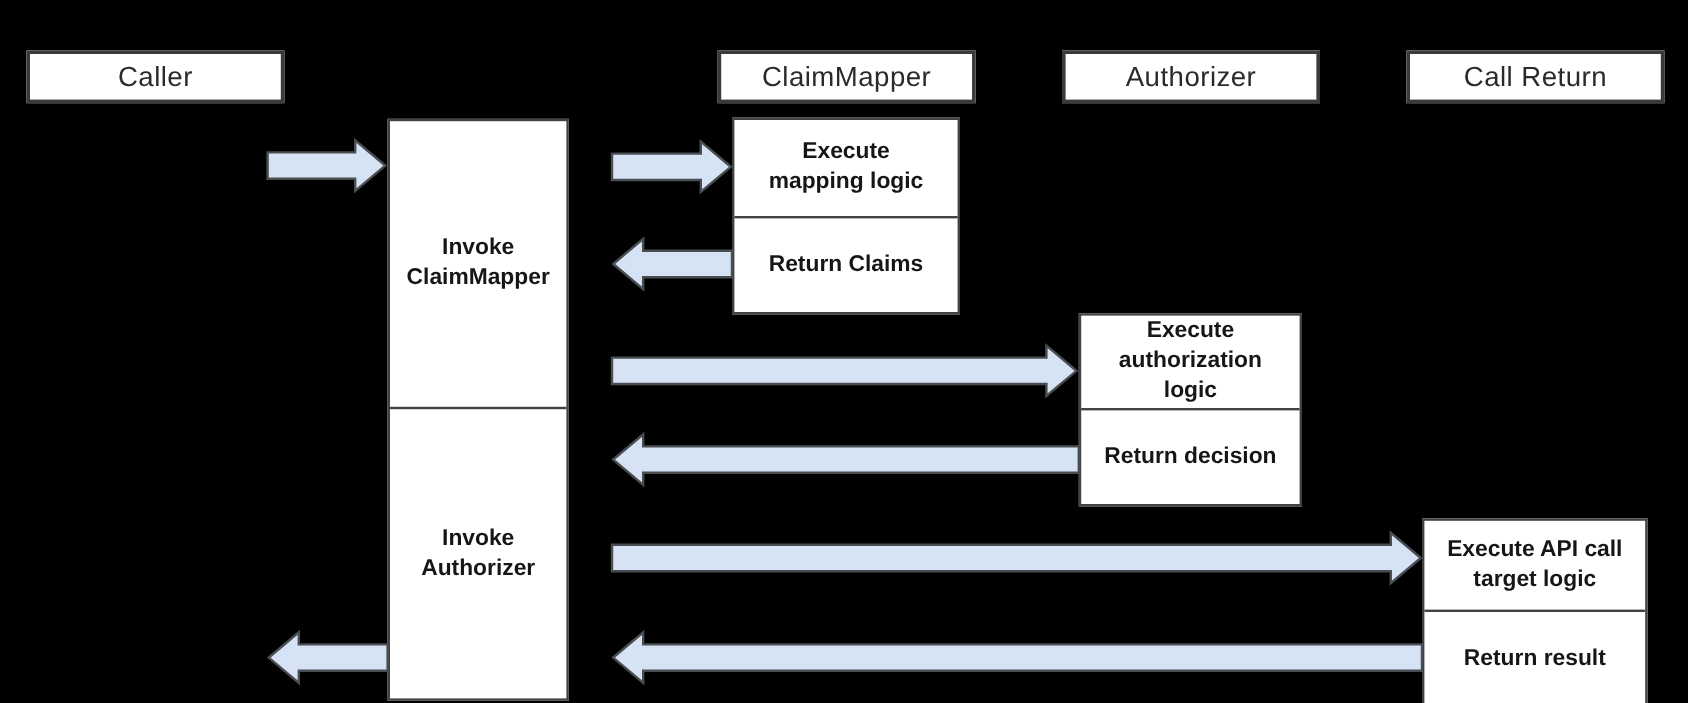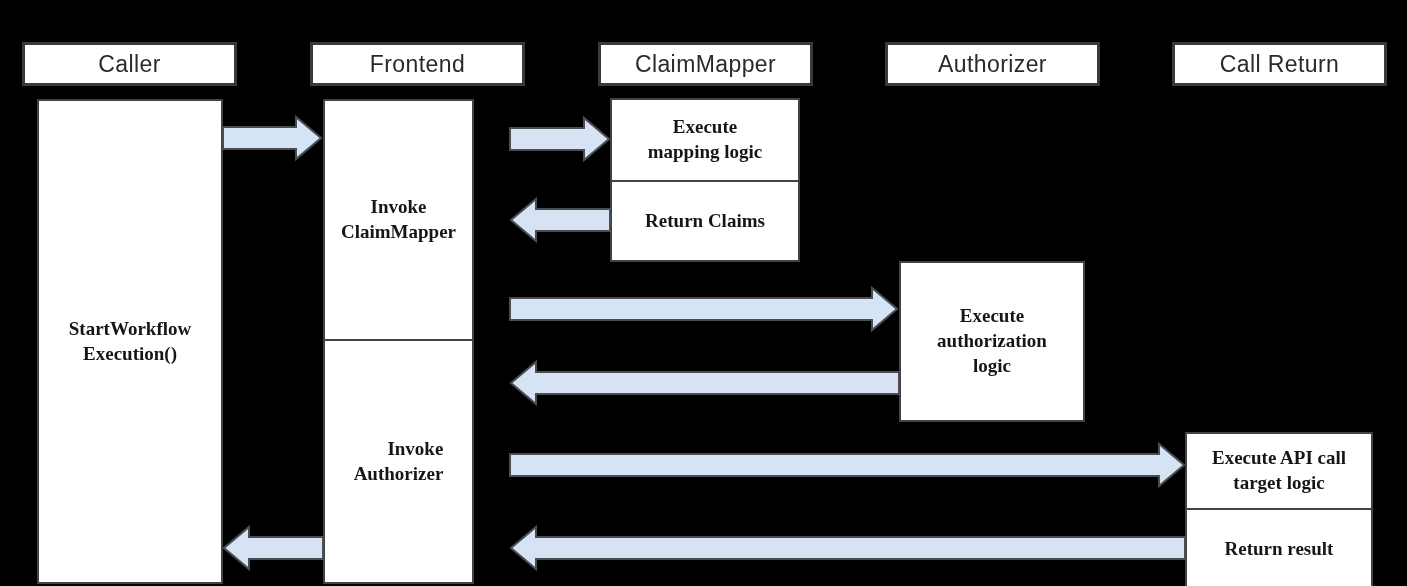--- a/index.html
+++ b/index.html
@@ -37,68 +37,64 @@
     border:2px solid var(--box-border);display:flex;flex-direction:column;
   }
   #life-caller{left:37px;top:75px;width:186px;height:485px}
   #life-frontend{left:323px;top:75px;width:151px;height:485px}
   #life-claimmapper{left:610px;top:74px;width:190px;height:164px}
   #life-authorizer{left:899px;top:237px;width:186px;height:161px}
   #life-calltarget{left:1185px;top:408px;width:188px;height:159px}
   .cell{
     display:flex;align-items:center;justify-content:center;text-align:center;
     font-size:19px;font-weight:700;line-height:1.3;color:var(--text-strong);
-    white-space:pre-line;padding:0 8px;box-sizing:border-box;font-family:Liberation Serif, serif;
+    white-space:pre-line;padding:0 8px;box-sizing:border-box;
   }
-  .cell + .cell{border-top:2px solid var(--box-border);text-align:right;}
+  .cell + .cell{border-top:2px solid var(--box-border);}
   .g161{flex:161 1 0}.g163{flex:163 1 0}
   .g83{flex:83 1 0}.g81{flex:81 1 0}.g80{flex:80 1 0}
   .g77{flex:77 1 0}.g82{flex:82 1 0}.g100{flex:1 1 0}
   
   .arrows{position:absolute;left:0;top:0;pointer-events:none;}
   .arrows polygon{
     fill:var(--arrow-fill);
     stroke:var(--arrow-stroke);
     stroke-width:2;
     stroke-linejoin:miter;
   }
 </style>
 </head>
 <body>
 
 <div class="canvas">
 
   <div class="hdr" id="hdr-caller">Caller</div>
-  <div class="hdr" id="hdr-frontend">Frontend</div>
   <div class="hdr" id="hdr-claimmapper">ClaimMapper</div>
   <div class="hdr" id="hdr-authorizer">Authorizer</div>
   <div class="hdr" id="hdr-calltarget">Call Return</div>
 
-  <div class="lifeline" id="life-caller">
-    <div class="cell g100">StartWorkflow
-Execution()</div>
-  </div>
 
   <div class="lifeline" id="life-frontend">
     <div class="cell g161">Invoke
 ClaimMapper</div>
     <div class="cell g163">Invoke
 Authorizer</div>
   </div>
 
   <div class="lifeline" id="life-claimmapper">
     <div class="cell g83">Execute
 mapping logic</div>
     <div class="cell g81">Return Claims</div>
   </div>
 
   <div class="lifeline" id="life-authorizer">
     <div class="cell g80">Execute
 authorization
 logic</div>
+    <div class="cell g81">Return decision</div>
   </div>
 
   <div class="lifeline" id="life-calltarget">
     <div class="cell g77">Execute API call
 target logic</div>
     <div class="cell g82">Return result</div>
   </div>
 
   <svg class="arrows" width="1407" height="586" viewBox="0 0 1407 586">
     <polygon points="223,103 296,103 296,93 321,114 296,135 296,125 223,125"></polygon>

